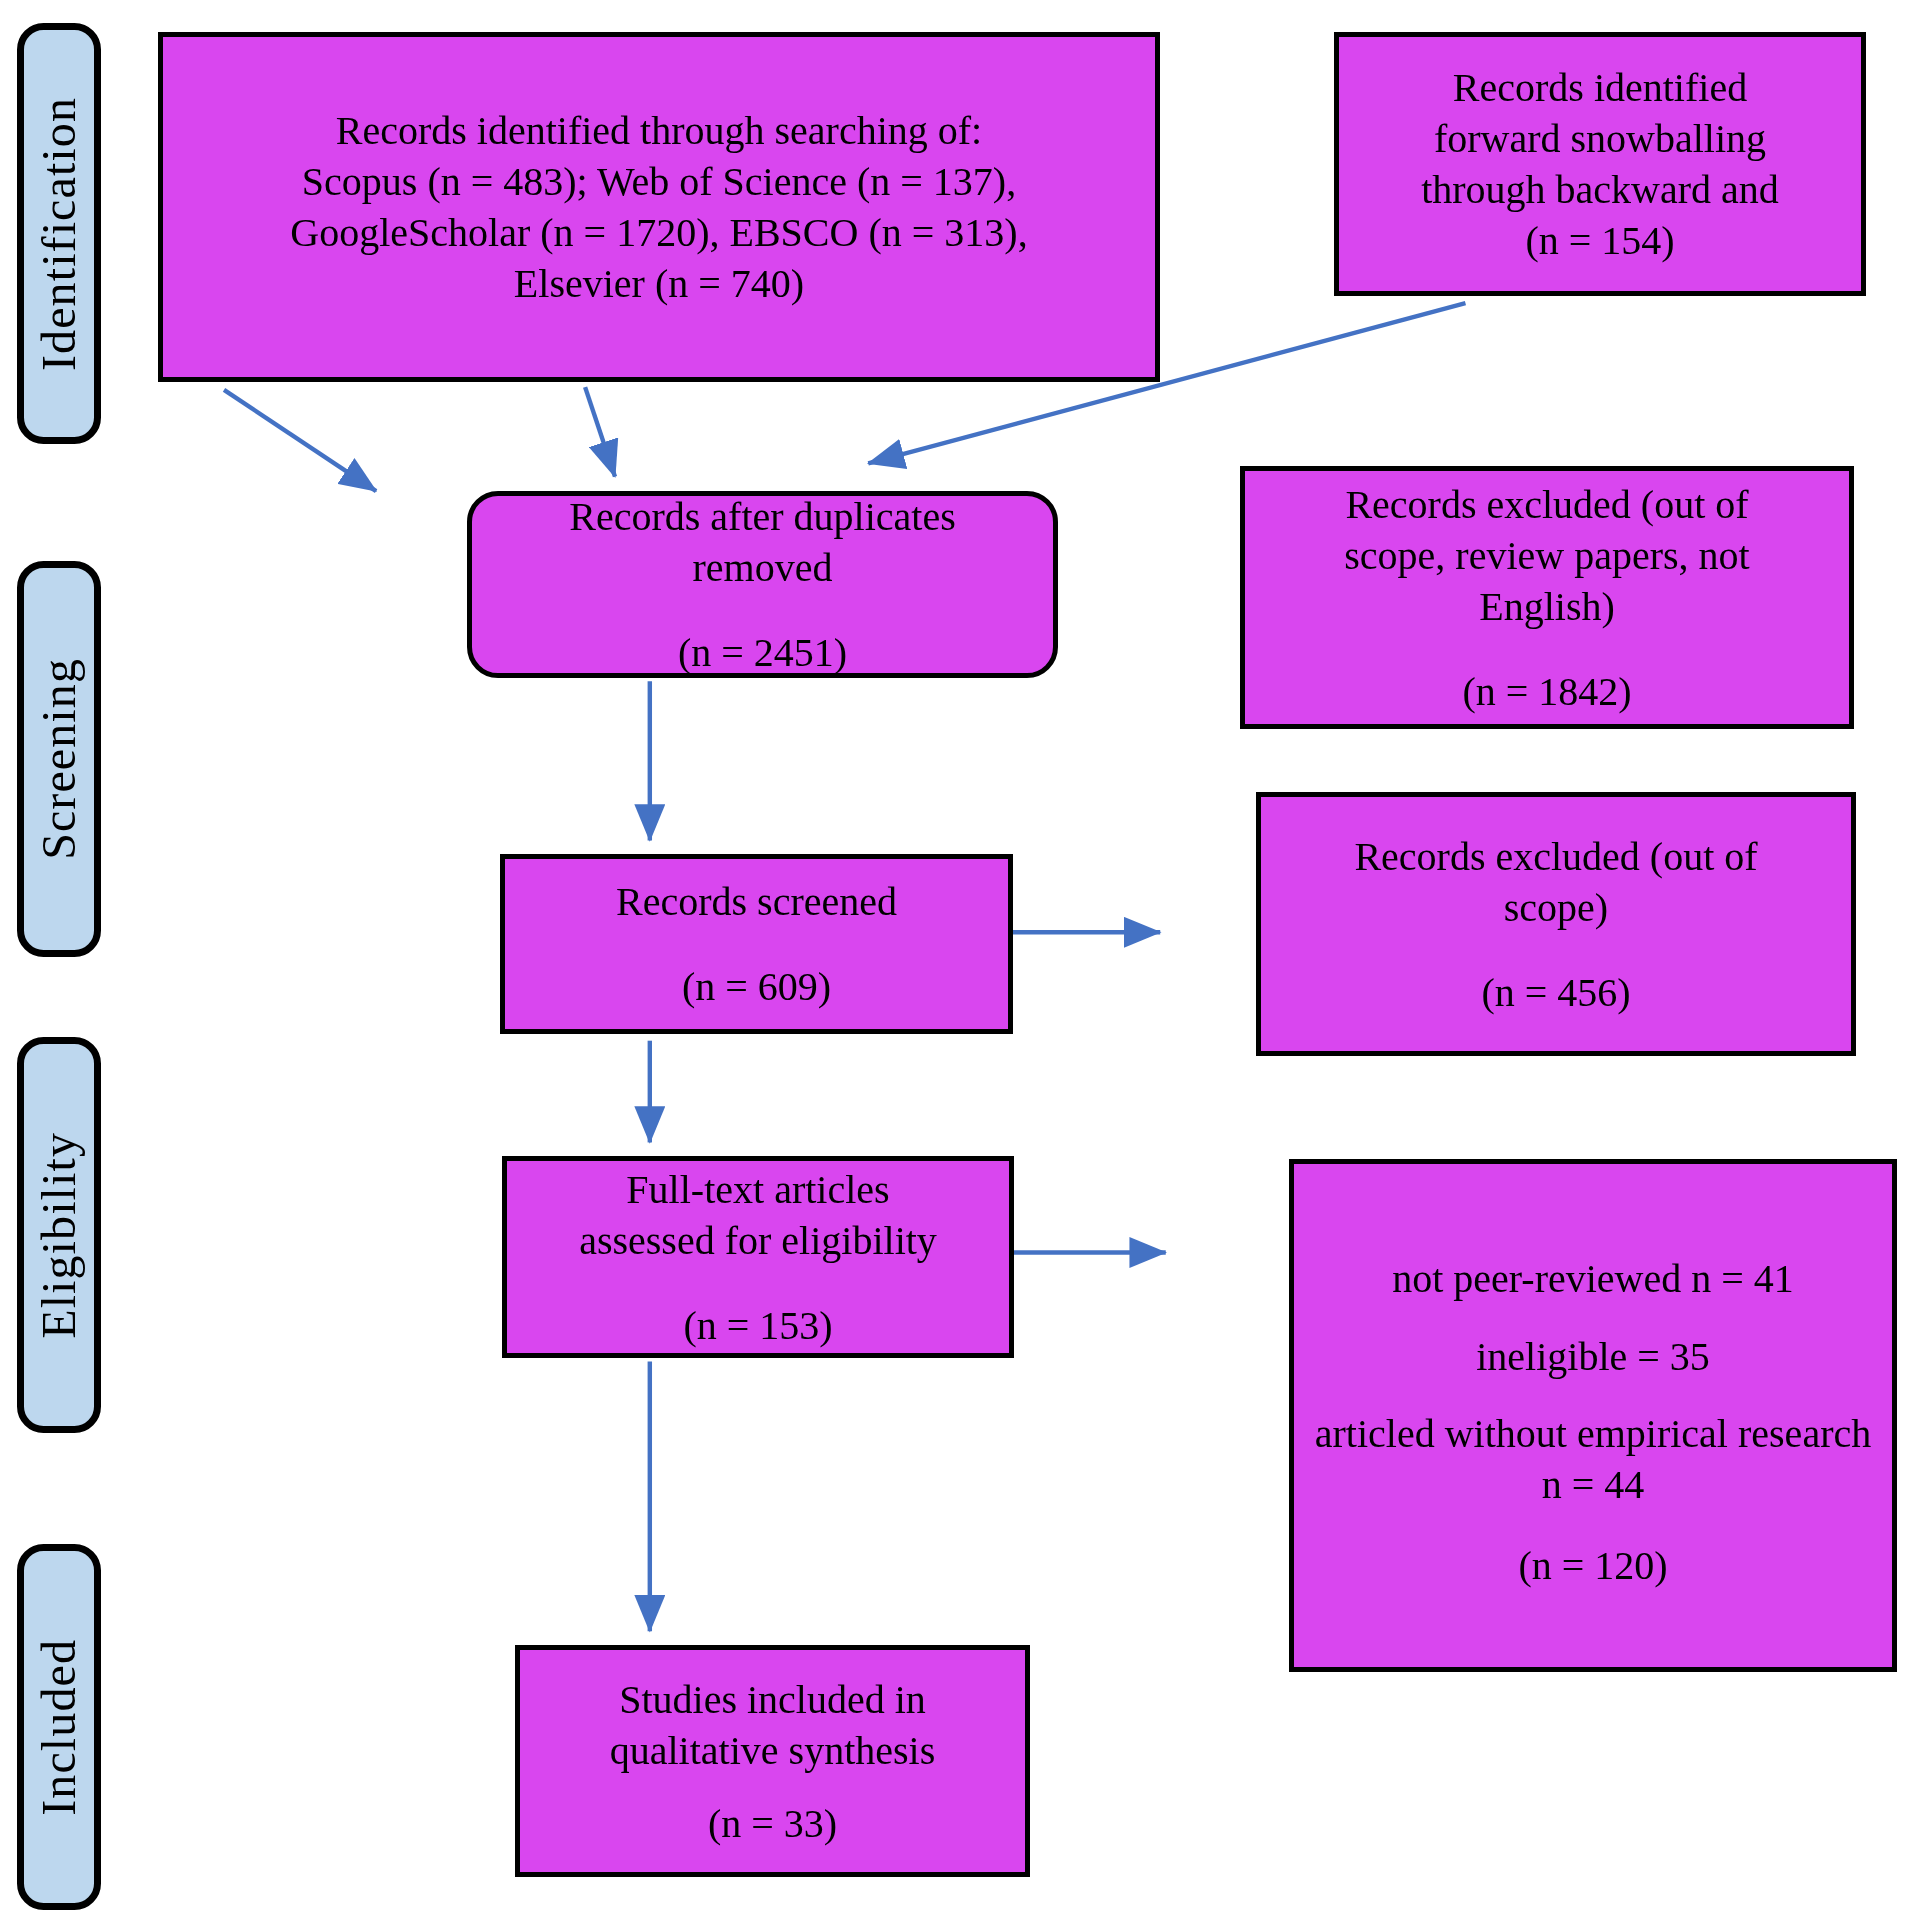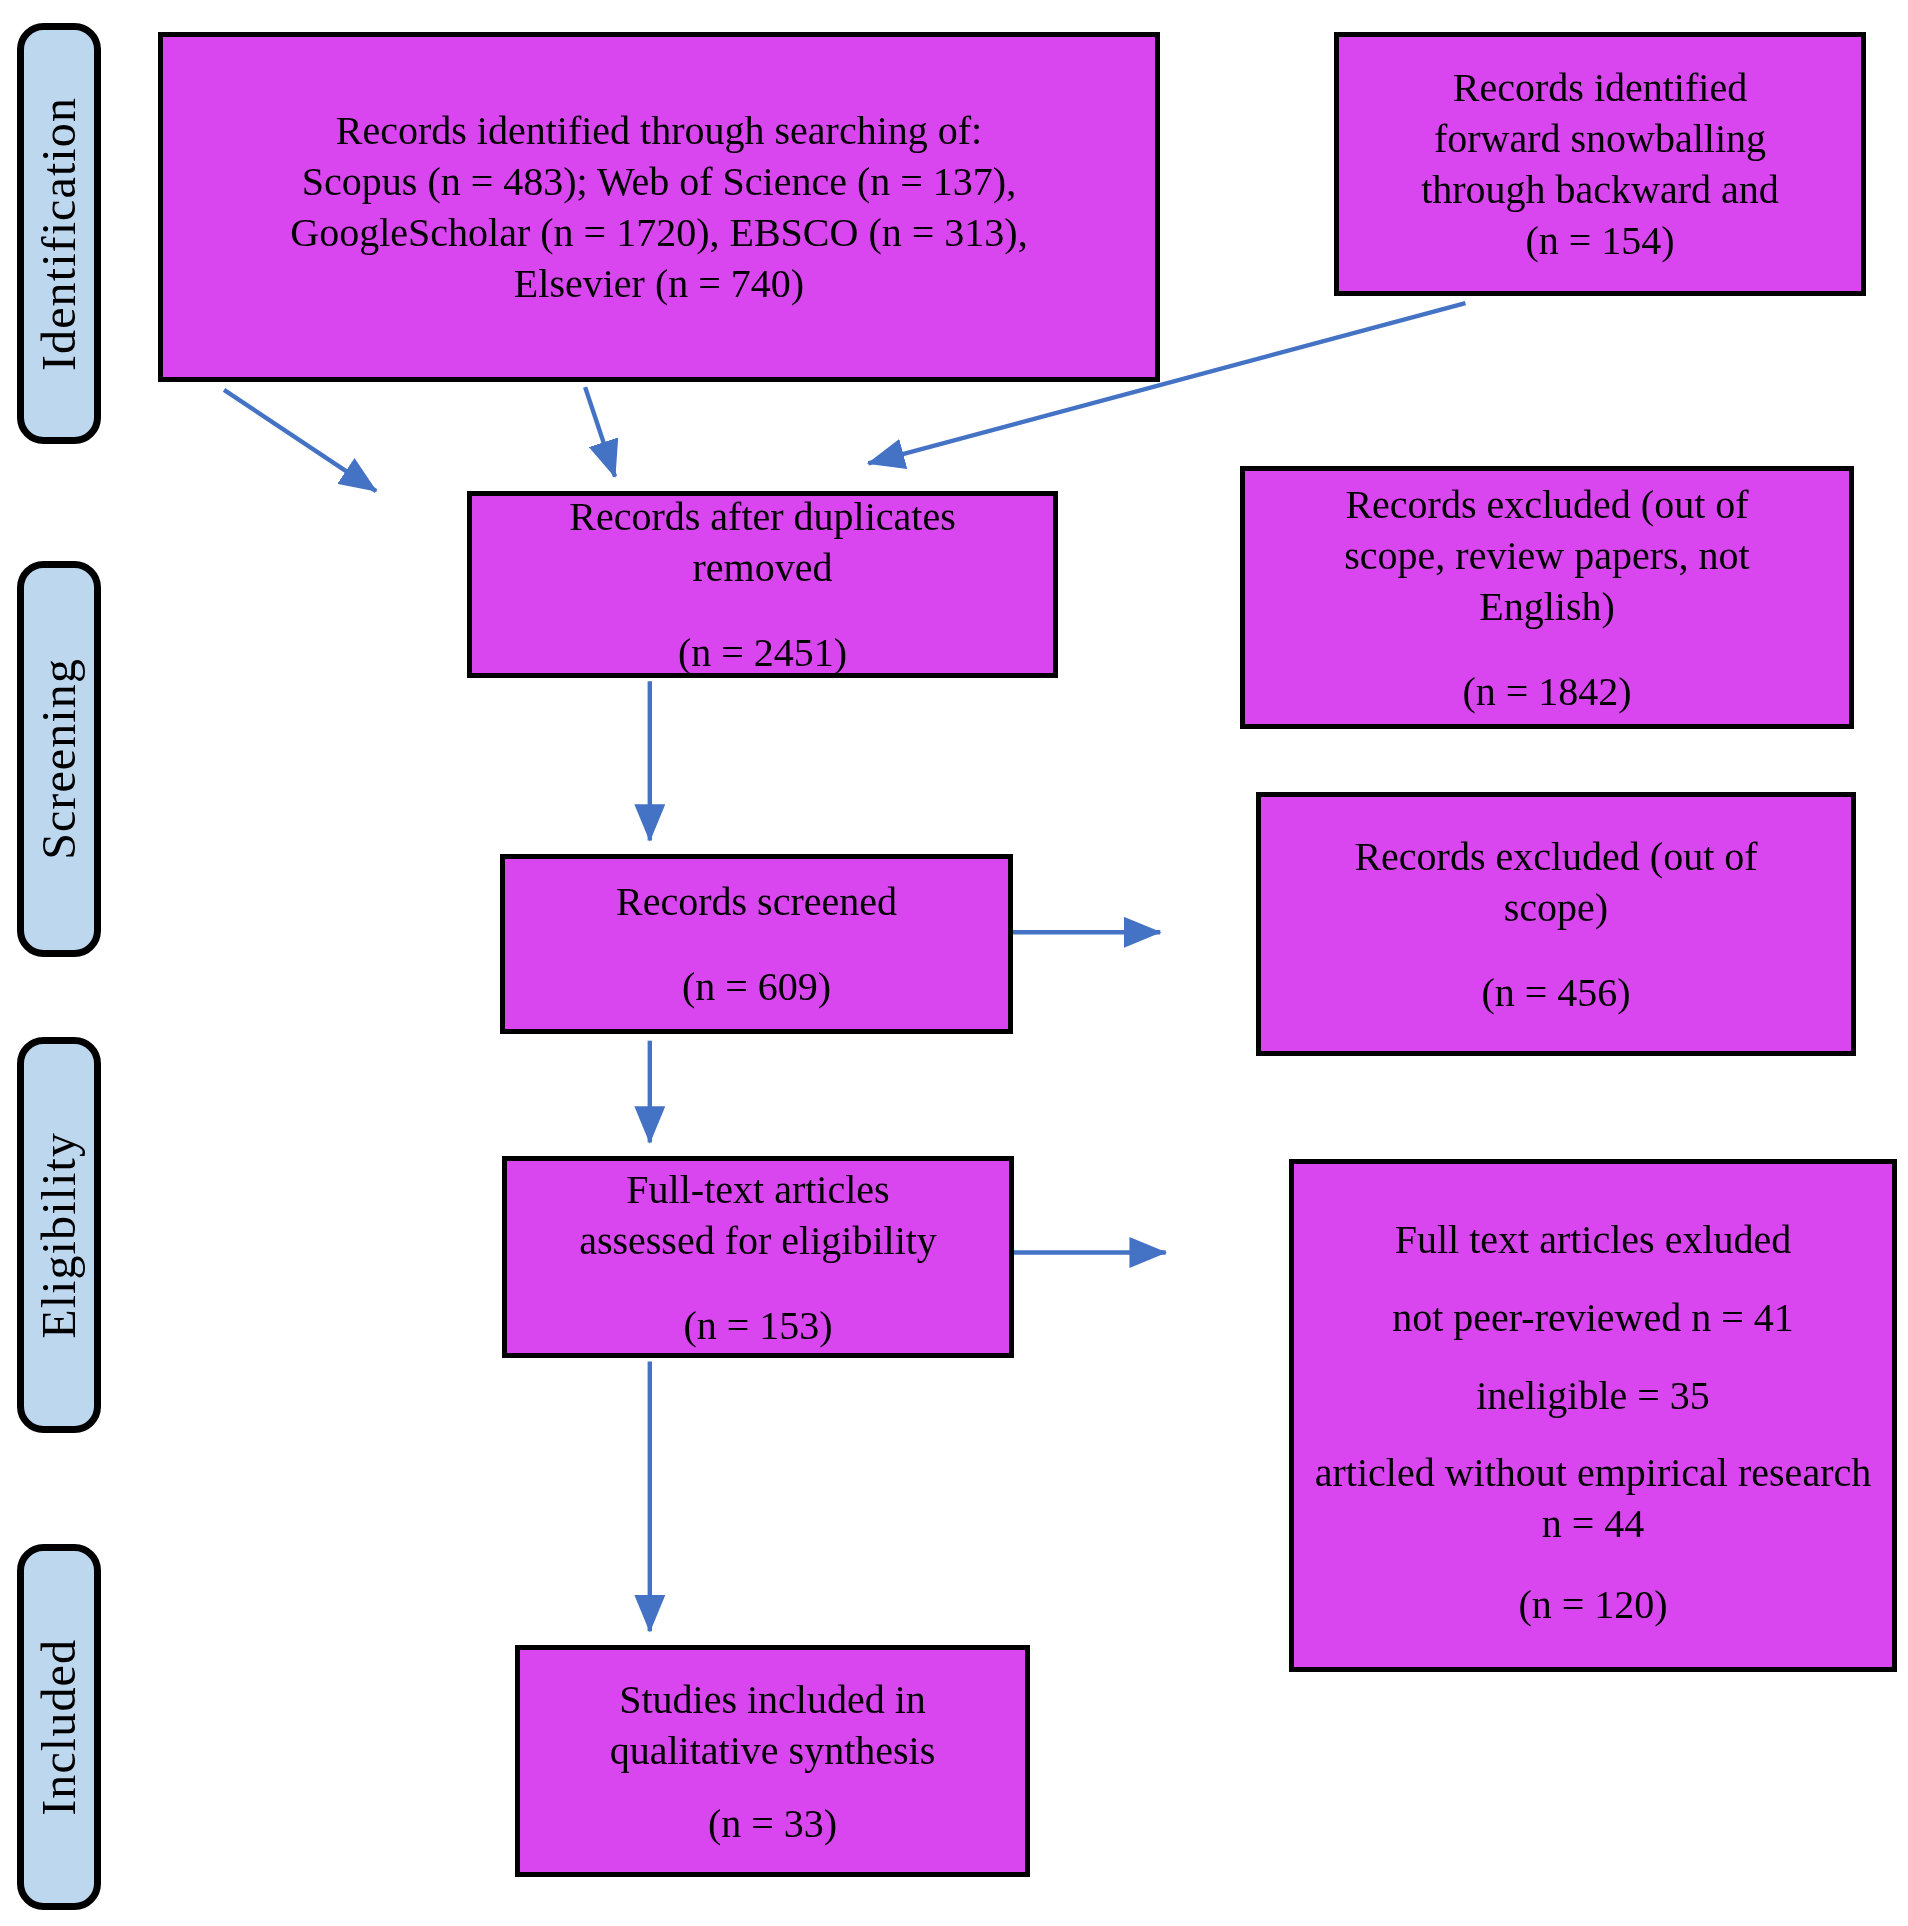--- a/index.html
+++ b/index.html
@@ -85,21 +85,21 @@
     <div class="line">Elsevier (n = 740)</div>
   </div>
 
   <div class="node" style="left:1334px; top:32px; width:532px; height:264px;">
     <div class="line">Records identified</div>
     <div class="line">forward snowballing</div>
     <div class="line">through backward and</div>
     <div class="line">(n = 154)</div>
   </div>
 
-  <div class="node" style="left:467px; top:491px; width:591px; height:187px;">
+  <div class="node" style="left:467px; top:491px; width:591px; height:187px;border-radius:31px;">
     <div class="line">Records after duplicates</div>
     <div class="line">removed</div>
     <div class="count">(n = 2451)</div>
   </div>
 
   <div class="node" style="left:1240px; top:466px; width:614px; height:263px;">
     <div class="line">Records excluded (out of</div>
     <div class="line">scope, review papers, not</div>
     <div class="line">English)</div>
     <div class="count">(n = 1842)</div>
@@ -116,21 +116,20 @@
     <div class="count">(n = 456)</div>
   </div>
 
   <div class="node" style="left:502px; top:1156px; width:512px; height:202px;">
     <div class="line">Full-text articles</div>
     <div class="line">assessed for eligibility</div>
     <div class="count">(n = 153)</div>
   </div>
 
   <div class="node" style="left:1289px; top:1159px; width:608px; height:513px;">
-    <div class="para">Full text articles exluded</div>
     <div class="para">not peer-reviewed n = 41</div>
     <div class="para">ineligible = 35</div>
     <div class="para">articled without empirical research n = 44</div>
     <div class="count" style="margin-top:16.6px;">(n = 120)</div>
   </div>
 
   <div class="node" style="left:515px; top:1645px; width:515px; height:232px;">
     <div class="line">Studies included in</div>
     <div class="line">qualitative synthesis</div>
     <div class="count" style="margin-top:22px;">(n = 33)</div>

